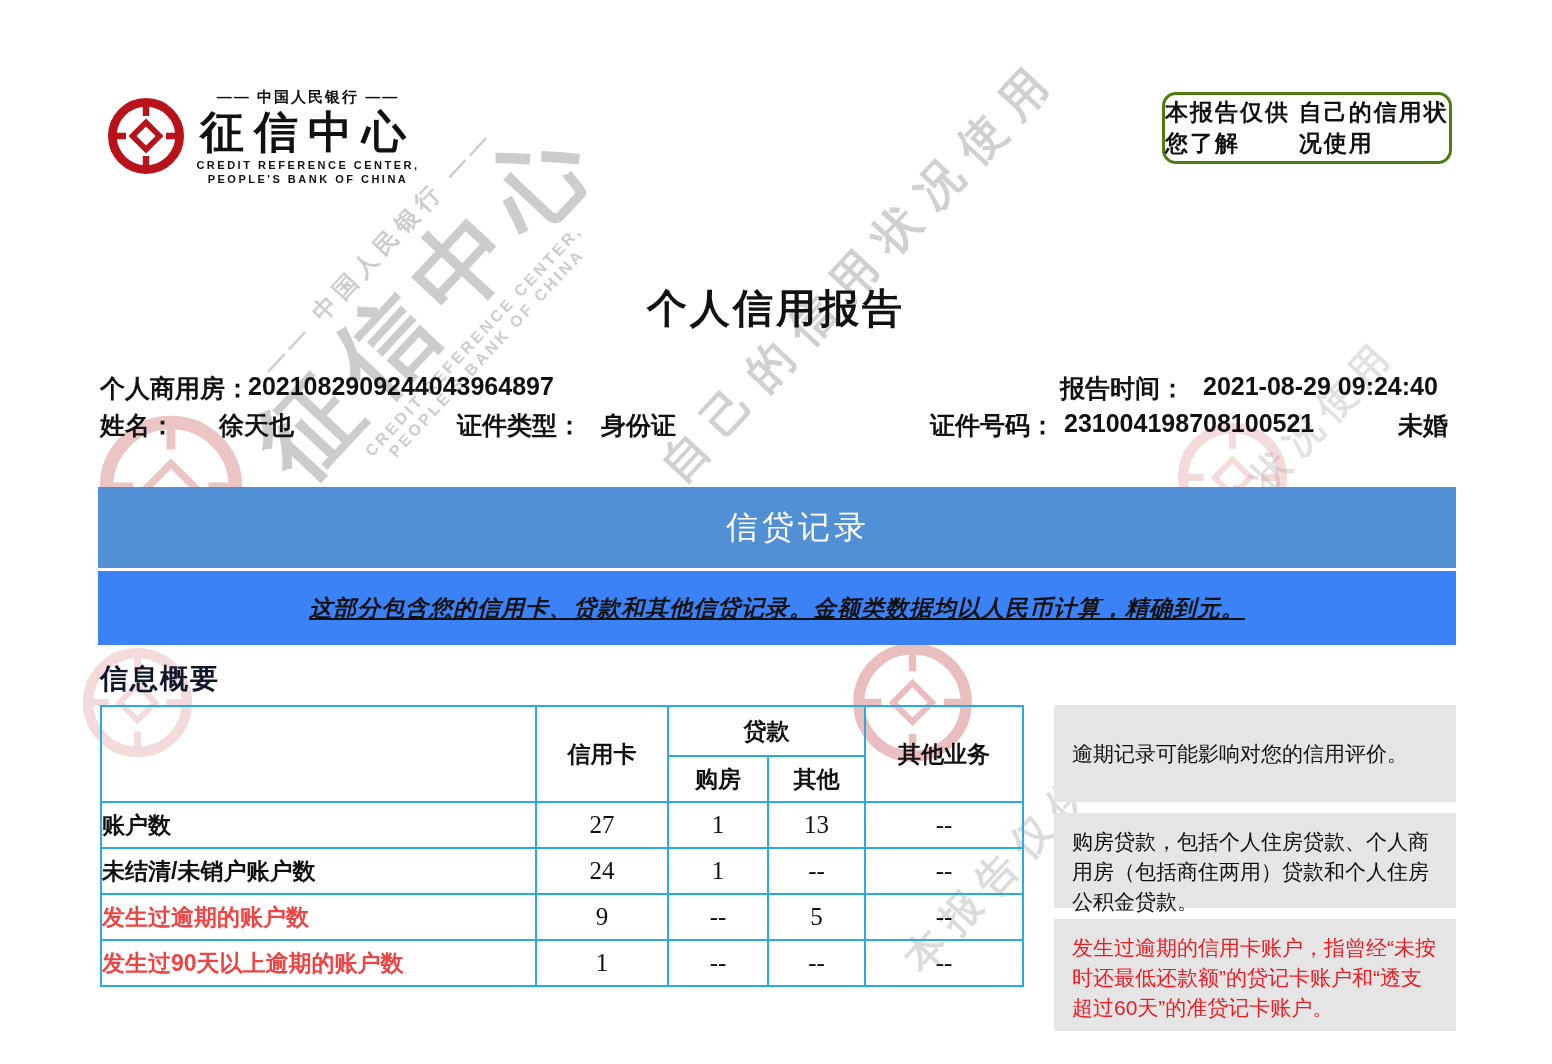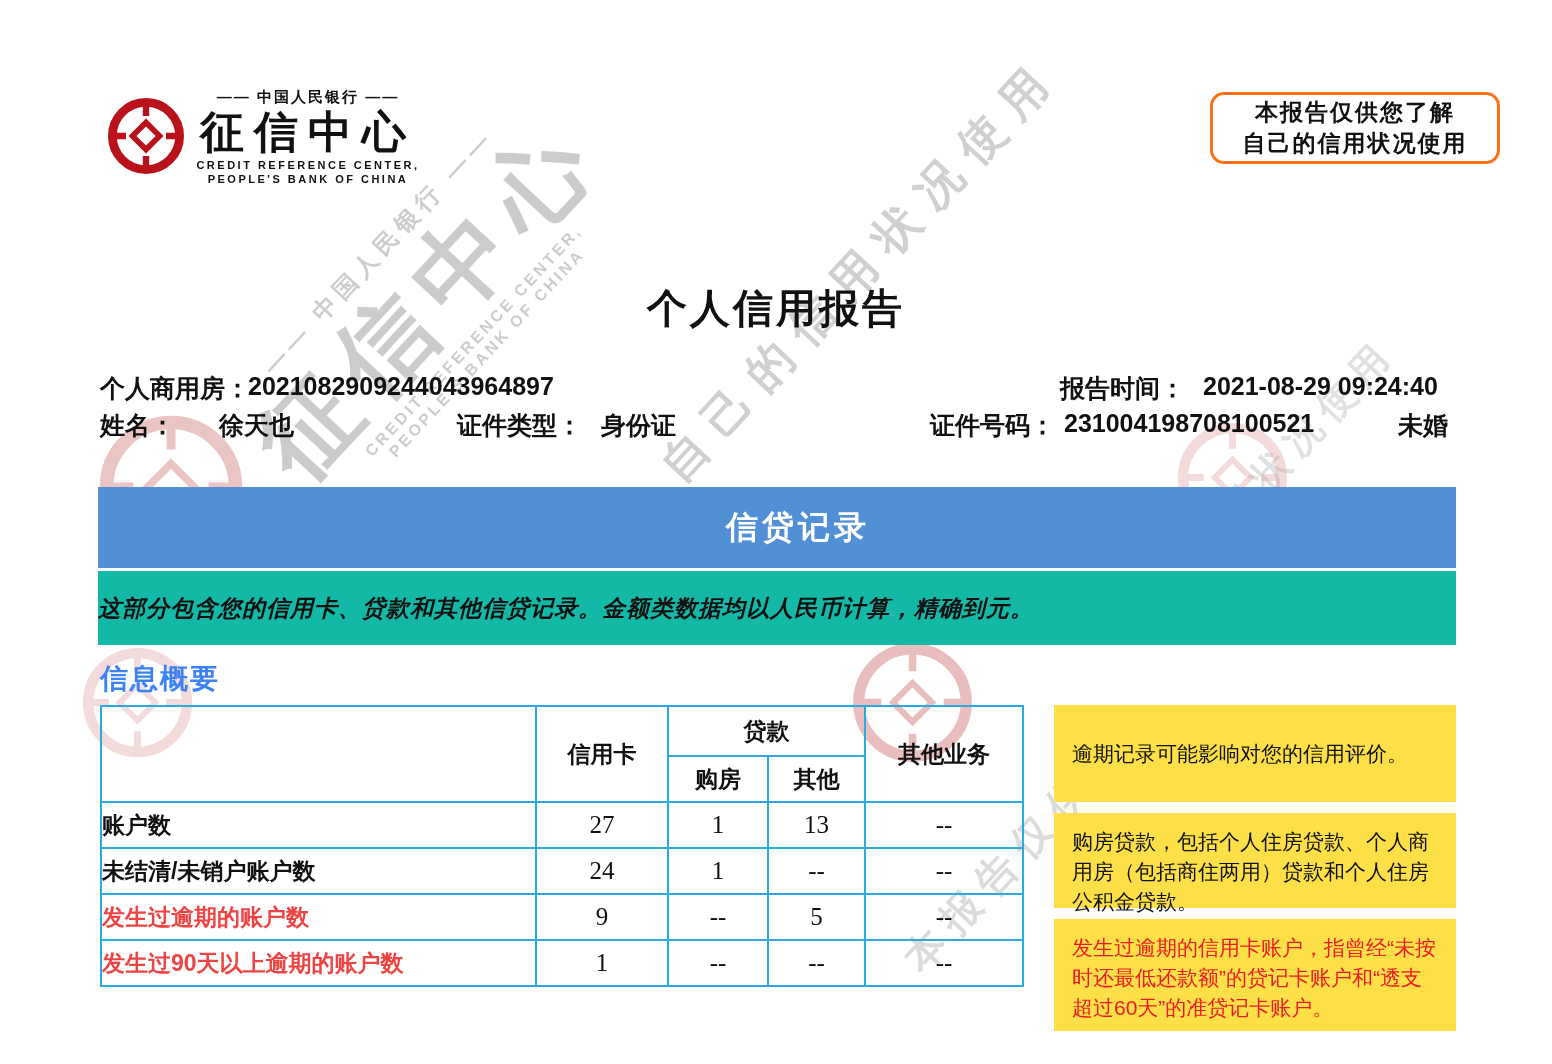--- a/index.html
+++ b/index.html
@@ -20,45 +20,45 @@
     transform:rotate(-47deg);color:#ababab;opacity:.35;font-size:38px;font-weight:bold;letter-spacing:10px;}
   .wm-bottom{left:790px;top:700px;width:420px;height:340px;display:flex;align-items:center;justify-content:center;
     transform:rotate(-47deg);color:#a7a7a7;opacity:.4;font-size:40px;font-weight:bold;letter-spacing:12px;}
   .seal{position:absolute;pointer-events:none;z-index:0;color:#d98a8a;}
   
   .logo-seal{position:absolute;left:106px;top:96px;width:80px;height:80px;color:#b9121b;z-index:2;}
   .logo-block{position:absolute;left:188px;top:88px;width:240px;text-align:center;z-index:2;}
   .logo-bank{font-size:15px;font-weight:bold;letter-spacing:2px;white-space:nowrap;}
   .logo-title{font-size:44px;font-weight:bold;letter-spacing:10px;line-height:1.15;white-space:nowrap;}
   .logo-en{font-size:11px;font-weight:bold;letter-spacing:2.5px;line-height:1.35;white-space:nowrap;}
-  .notice-box{position:absolute;left:1162px;top:92px;width:284px;height:66px;border:3px solid #f97316;border-radius:14px;
-    display:flex;flex-direction:column;align-items:center;justify-content:center;z-index:2;
-    font-size:23px;font-weight:bold;letter-spacing:2px;line-height:1.35;margin-left:48px;}
+  .notice-box{position:absolute;left:1162px;top:92px;width:284px;height:66px;border:3px solid #4d7c0f;border-radius:14px;
+    display:flex;flex-direction:row;align-items:center;justify-content:center;z-index:2;
+    font-size:23px;font-weight:bold;letter-spacing:2px;line-height:1.35;}
   
   .doc-title{position:absolute;left:0;top:281px;width:100%;text-align:center;font-size:40px;font-weight:bold;letter-spacing:3px;z-index:2;}
   .meta span{position:absolute;font-size:25px;font-weight:bold;white-space:nowrap;z-index:2;}
   
   .banner{position:absolute;left:98px;top:487px;width:1358px;height:81px;background:#5290d5;
     display:flex;align-items:center;justify-content:center;z-index:1;}
-  .banner-title{color:#ffffff;font-size:32px;letter-spacing:4px;font-weight:700;margin-left:42px;}
-  .banner-sub{position:absolute;left:98px;top:571px;width:1358px;height:74px;background:#14b8a6;
-    display:flex;align-items:center;justify-content:flex-start;z-index:1;}
+  .banner-title{color:#ffffff;font-size:32px;letter-spacing:4px;font-weight:400;margin-left:42px;}
+  .banner-sub{position:absolute;left:98px;top:571px;width:1358px;height:74px;background:#3b82f6;
+    display:flex;align-items:center;justify-content:center;z-index:1;text-decoration:underline;}
   .banner-sub-text{font-size:23px;font-weight:bold;font-style:italic;letter-spacing:1px;}
-  .section-heading{position:absolute;left:100px;top:660px;font-size:28px;font-weight:bold;color:#3b82f6;letter-spacing:2px;z-index:2;}
+  .section-heading{position:absolute;left:100px;top:660px;font-size:28px;font-weight:bold;color:#0f172a;letter-spacing:2px;z-index:2;}
   
   table.summary{position:absolute;left:100px;top:705px;border-collapse:collapse;z-index:1;background:transparent;}
   table.summary td,table.summary th{border:2px solid #29abe2;padding:0;background:transparent;}
   table.summary th{font-size:23px;font-weight:bold;text-align:center;}
   td.rowlabel{font-size:23px;font-weight:bold;text-align:left;padding-left:16px;}
   td.val{font-family:"Liberation Serif",serif;font-size:25px;text-align:center;}
   tr.red td.rowlabel{color:#ef4444;}
   .c0{width:433px;} .c1{width:130px;} .c2{width:98px;} .c3{width:95px;border-radius:21px;} .c4{width:156px;}
   .hr1{height:50px;} .hr2{height:46px;} .br{height:46px;margin-left:32px;}
   
-  .note{position:absolute;left:1054px;width:402px;background:#fde047;box-sizing:border-box;
+  .note{position:absolute;left:1054px;width:402px;background:#e5e5e5;box-sizing:border-box;
     font-size:21px;line-height:1.42;padding:14px 18px;z-index:1;}
   .note1{top:705px;height:97px;display:flex;align-items:center;}
   .note2{top:813px;height:95px;}
   .note3{top:919px;height:112px;color:#ed1c24;}
 </style>
 </head>
 <body>
 
 <div id="page">
 

